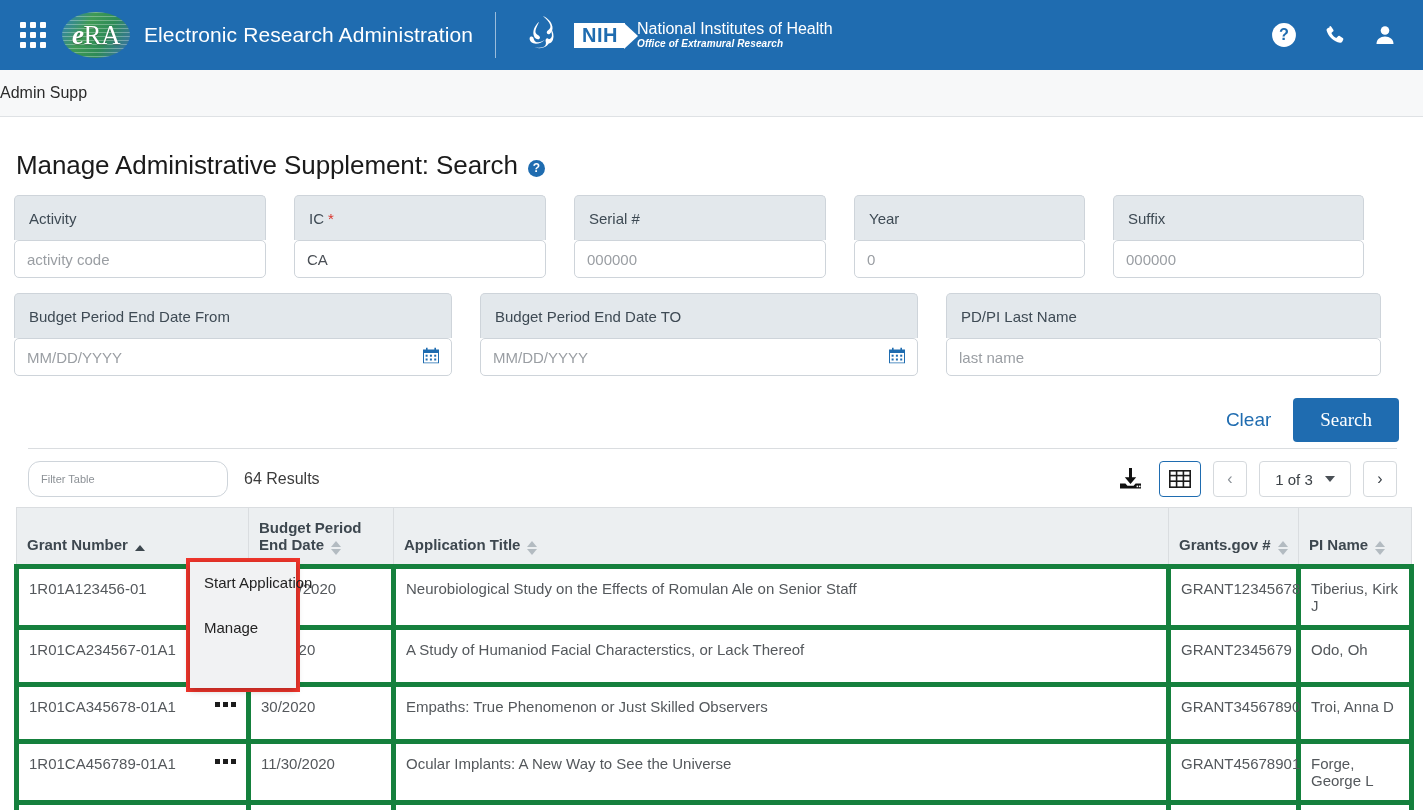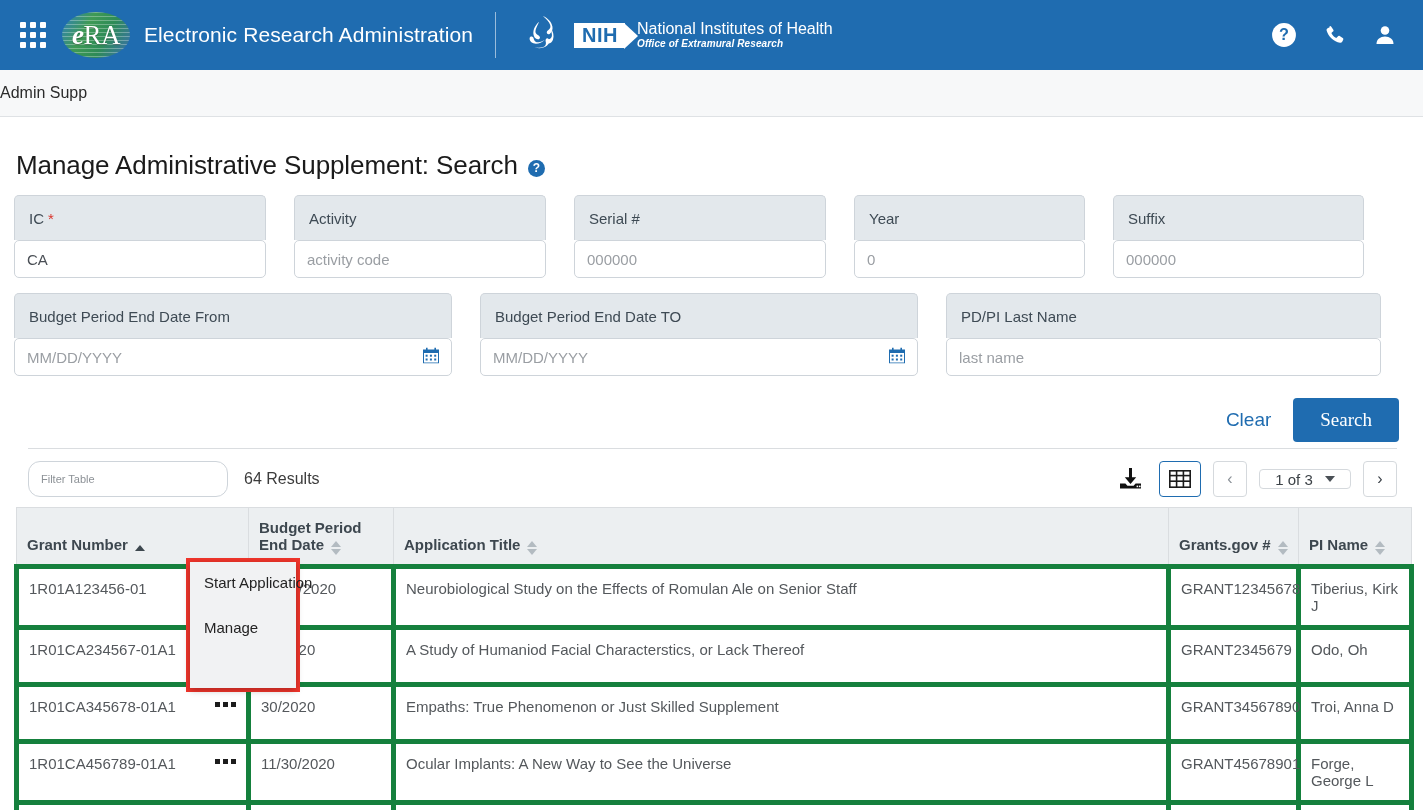--- a/index.html
+++ b/index.html
@@ -232,21 +232,21 @@
   }
   .dl-btn { border: none; width: 34px; background: transparent; }
   .pg-btn {
     width: 34px; height: 36px;
     border: 1px solid #d5d9dd; border-radius: 4px;
     background: #fff; display: flex; align-items: center; justify-content: center;
     color: #8a9097; font-size: 16px; cursor: pointer;
   }
   .pg-btn.active { color: #3a4047; }
   .pg-select {
-    height: 20px; width: 92px;
+    height: 36px; width: 92px;
     border: 1px solid #d5d9dd; border-radius: 4px;
     background: #fff;
     display: flex; align-items: center; justify-content: center;
     gap: 12px;
     font-size: 15px; color: #3c4247; cursor: pointer;
   }
   .caret-dn { width: 0; height: 0; border-left: 5px solid transparent; border-right: 5px solid transparent; border-top: 6px solid #4a5056; }
 
   
   table.grid {
@@ -379,36 +379,36 @@
 </div>
 
 <div class="page">
 
   <div class="page-title-row">
     <div class="page-title">Manage Administrative Supplement: Search</div>
     <div class="help-dot">?</div>
   </div>
 
   <div class="form-row">
+    <div class="field w-activity">
+      <div class="field-label">
+        <span>Activity</span>
+      </div>
+      <div class="field-input">
+        <span>activity code</span>
+      </div>
+    </div>
+
     <div class="field w-ic">
       <div class="field-label">
         <span>IC</span>
         <span class="req">*</span>
       </div>
       <div class="field-input filled">
         <span>CA</span>
-      </div>
-    </div>
-
-    <div class="field w-activity">
-      <div class="field-label">
-        <span>Activity</span>
-      </div>
-      <div class="field-input">
-        <span>activity code</span>
       </div>
     </div>
 
     <div class="field w-serial">
       <div class="field-label">
         <span>Serial #</span>
       </div>
       <div class="field-input">
         <span>000000</span>
       </div>
@@ -614,21 +614,21 @@
             <div class="gn-cell">
               <span>1R01CA345678-01A1</span>
               <span class="ellipsis-btn">
                   <i></i>
                   <i></i>
                   <i></i>
                 </span>
             </div>
           </td>
           <td>30/2020</td>
-          <td>Empaths: True Phenomenon or Just Skilled Supplement</td>
+          <td>Empaths: True Phenomenon or Just Skilled Observers</td>
           <td>GRANT34567890</td>
           <td>Troi, Anna D</td>
         </tr>
         <tr>
           <td>
             <div class="gn-cell">
               <span>1R01CA456789-01A1</span>
               <span class="ellipsis-btn">
                   <i></i>
                   <i></i>

